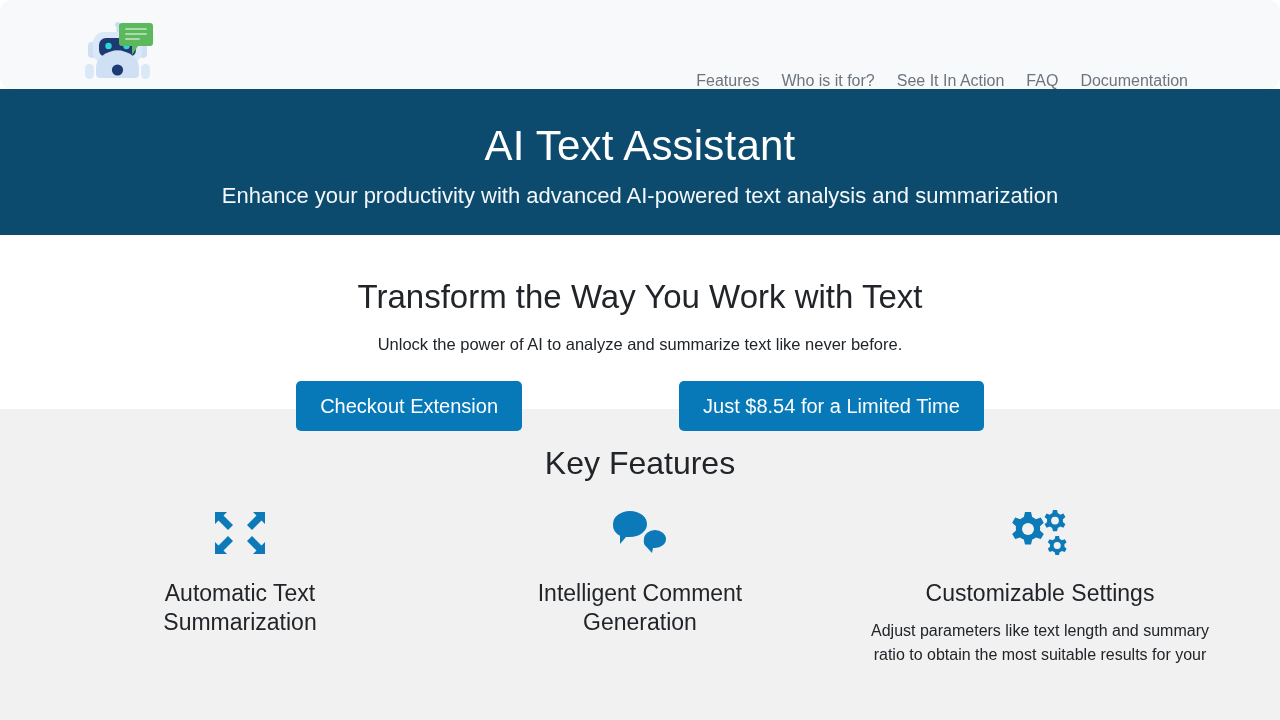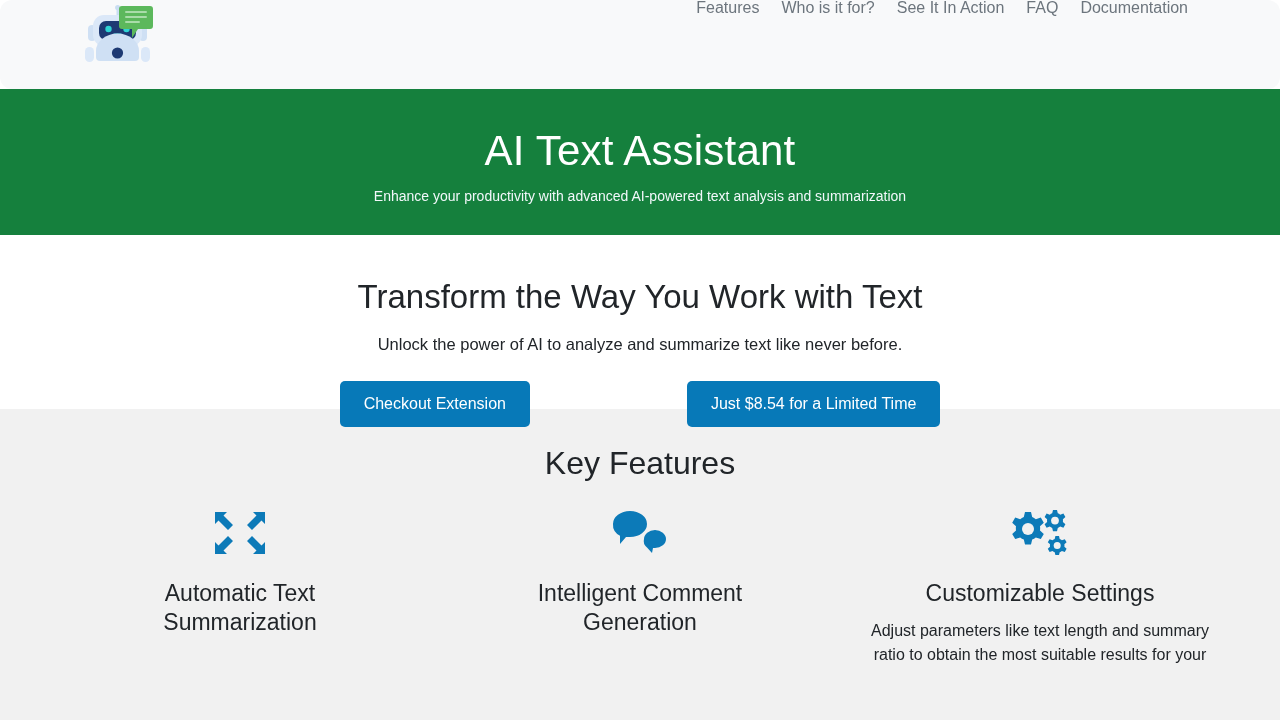--- a/index.html
+++ b/index.html
@@ -10,21 +10,21 @@
     background: #ffffff;
     font-family: "Liberation Sans", sans-serif;
     -webkit-font-smoothing: antialiased;
   }
 
   
   .site-header {
     height: 89px;
     background: #f8f9fa;
     display: flex;
-    align-items: flex-start;
+    align-items: flex-end;
     justify-content: space-between;
     padding: 0 92px 0 82px;
     border-radius: 12px;
   }
   .logo-wrap {
     width: 72px;
     height: 72px;
     display: block;
     flex: 0 0 auto;
   }
@@ -40,36 +40,36 @@
     color: #6c757d;
     text-decoration: none;
     white-space: nowrap;
     line-height: 1;
     cursor: pointer;
   }
 
   
   .hero-banner {
     height: 146px;
-    background: #15803d;
+    background: #0c4a6e;
     color: #ffffff;
     display: flex;
     flex-direction: column;
     align-items: center;
     justify-content: center;
     padding-top: 6px;
   }
   .hero-title {
     font-size: 42px;
     font-weight: 400;
     line-height: 1.2;
     letter-spacing: .2px;
   }
   .hero-subtitle {
-    font-size: 14px;
+    font-size: 22px;
     font-weight: 400;
     margin-top: 12px;
     color: #f2f8fb;
   }
 
   
   .intro-section {
     height: 174px;
     background: #ffffff;
     display: flex;
@@ -93,21 +93,21 @@
     display: flex;
     align-items: center;
     gap: 157px;
   }
   .btn {
     background: #0779b8;
     color: #ffffff;
     border: none;
     border-radius: 5px;
     font-family: "Liberation Sans", sans-serif;
-    font-size: 16px;
+    font-size: 20px;
     line-height: 1;
     padding: 15px 24px;
     cursor: pointer;
     white-space: nowrap;
   }
 
   
   .features-section {
     background: #f1f1f1;
     height: 311px;

